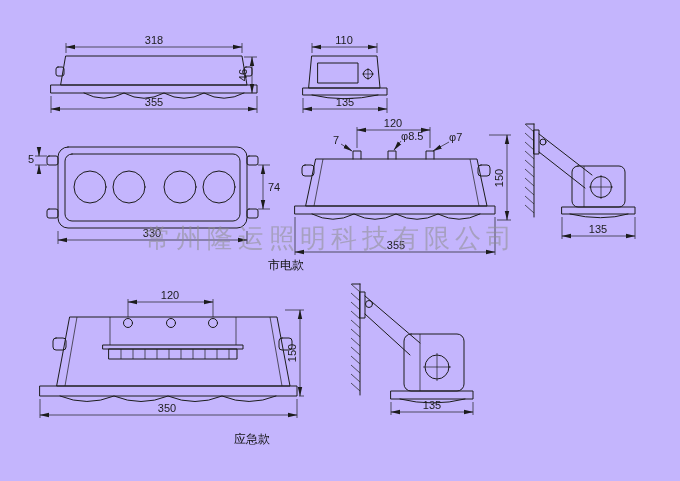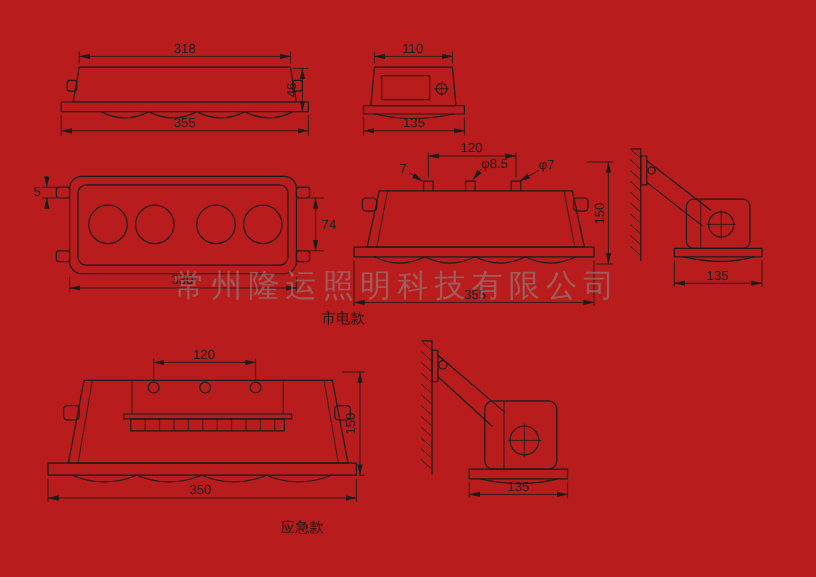--- a/index.html
+++ b/index.html
@@ -1,17 +1,17 @@
 <!DOCTYPE html>
 <html><head>
 <meta charset="utf-8">
 <style>
   html,body { margin:0; padding:0; background:#e8e8e8; }
   .page {
-    width:680px; height:481px; background:#b91c1c; position:relative;
+    width:680px; height:481px; background:#c4b5fd; position:relative;
     margin:0 auto; overflow:hidden;
     font-family:"Liberation Sans", sans-serif;
   }
   svg { display:block; }
   
   .s  { stroke:#1c1c1c; stroke-width:1;  fill:none; stroke-linejoin:round; stroke-linecap:round; }
   .d  { stroke:#1c1c1c; stroke-width:.7; fill:none; }
   .h  { stroke:#1c1c1c; stroke-width:.7; fill:none; }
   
   .dim { font:11px "Liberation Sans", sans-serif; fill:#1c1c1c; text-anchor:middle; }

